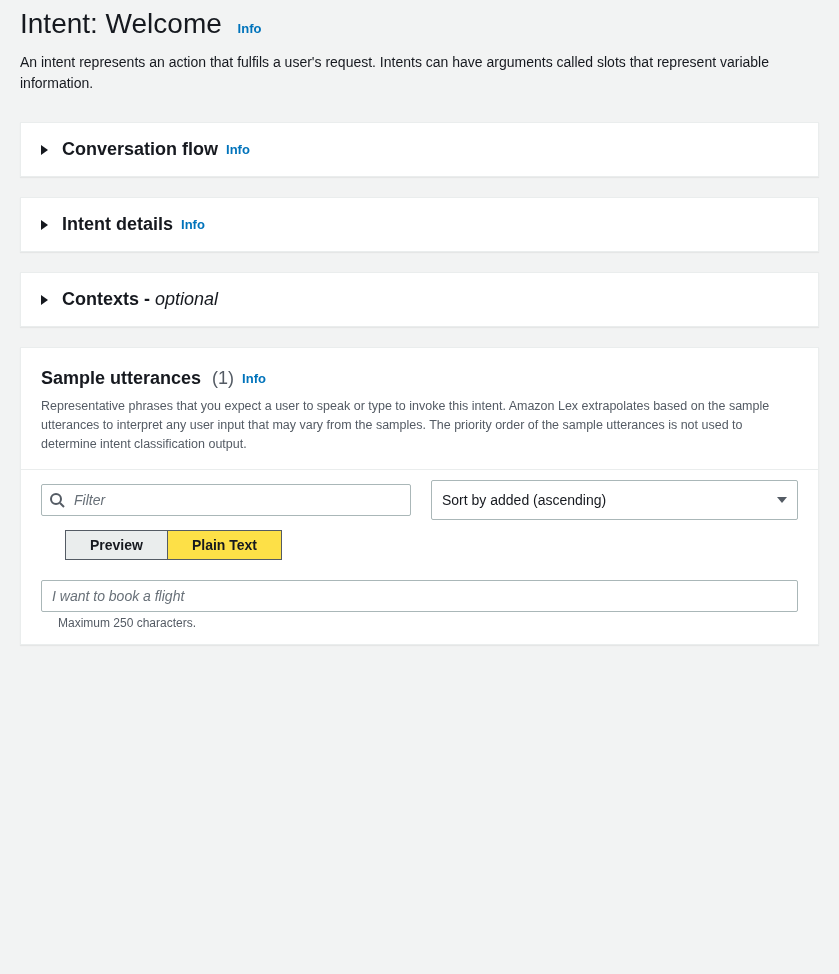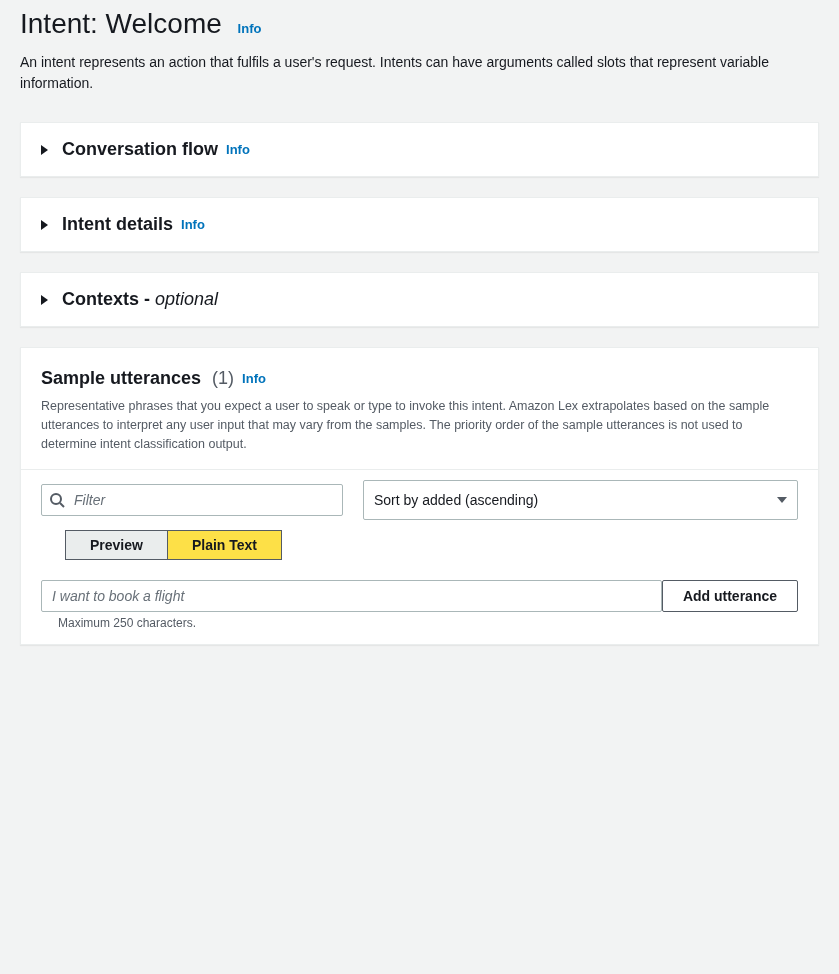--- a/index.html
+++ b/index.html
@@ -83,21 +83,21 @@
       border-top: 1px solid #eaeded;
     }
     .controls-row {
       display: flex;
       gap: 20px;
       padding: 10px 20px;
       align-items: center;
     }
     .filter-wrap {
       position: relative;
-      width: 302px;
+      width: 370px;
     }
     .filter-input {
       width: 100%;
       height: 32px;
       border: 1px solid #aab7b8;
       border-radius: 2px;
       padding: 4px 8px 4px 32px;
       font-size: 14px;
       font-style: italic;
       color: #687078;
@@ -294,16 +294,15 @@
   </div>
 
   <div class="toggle-row">
     <div class="toggle-btn active">Preview</div>
     <div class="toggle-btn">Plain Text</div>
   </div>
 
 
   <div class="add-row">
     <input class="add-input" type="text" placeholder="I want to book a flight" style="">
-    <button class="add-btn">Add utterance</button>
   </div>
   <div class="char-hint">Maximum 250 characters.</div>
 </div>
 
 </body></html>

